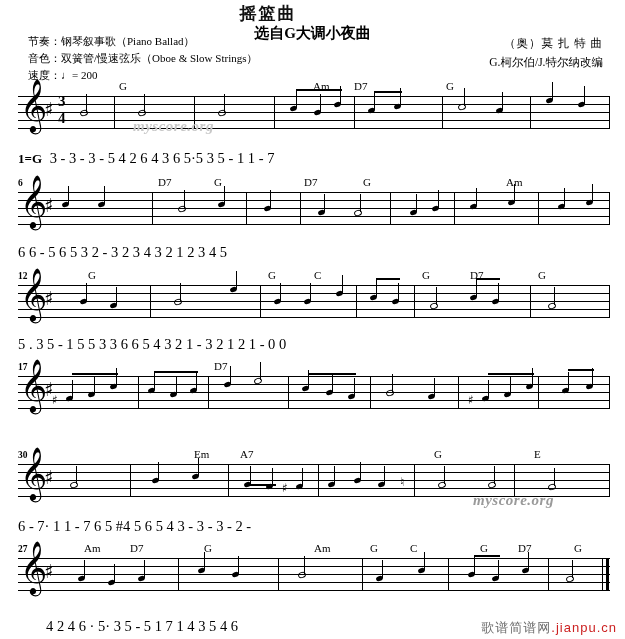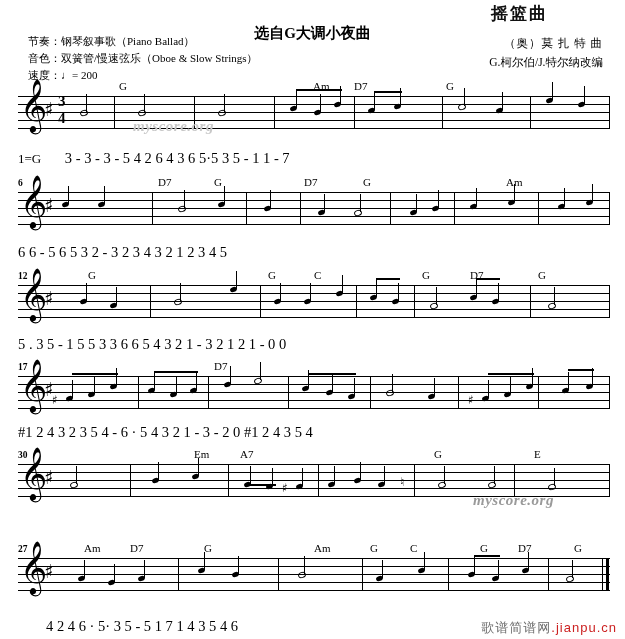--- a/index.html
+++ b/index.html
@@ -20,26 +20,25 @@
     width: 625px;
     height: 639px;
   }
 
   
   .title {
     position: absolute;
     top: 2px;
     left: 0;
     width: 536px;
-    text-align: right;
+    text-align: center;
     font-size: 17px;
     font-weight: bold;
     letter-spacing: 2px;
     color: #111;
-    padding-left: 12px;
   }
   .subtitle {
     position: absolute;
     top: 24px;
     left: 0;
     width: 625px;
     text-align: center;
     font-size: 15px;
     font-weight: bold;
   }
@@ -178,22 +177,22 @@
     position: absolute;
     left: 18px;
     width: 592px;
     font-family: "Liberation Serif", serif;
     font-size: 14.5px;
     letter-spacing: 0px;
     white-space: nowrap;
   }
   .numrow .key {
     font-size: 13px;
-    font-weight: normal;
-    margin-right: 20px;
+    font-weight: bold;
+    margin-right: 4px;
   }
 
   
   .watermark {
     position: absolute;
     font-family: "Liberation Serif", serif;
     font-style: italic;
     font-weight: bold;
     color: #c8c8c8;
     font-size: 15px;
@@ -471,23 +470,20 @@
       <div class="stem" style="left:514px; top:-8px;"></div>
       <div class="beam" style="left:470px; top:-3px; width:46px;"></div>
       <div class="note" style="left:544px; top:12px;"></div>
       <div class="stem" style="left:550px; top:-4px;"></div>
       <div class="note" style="left:568px; top:8px;"></div>
       <div class="stem" style="left:574px; top:-8px;"></div>
       <div class="beam" style="left:550px; top:-7px; width:26px;"></div>
     </div>
   </div>
 
-  <div class="numrow" style="top:424px;">
-    <span>#1 2 4 3 2 3 5 4 - 6 · 5 4 3 2 1 - 3 - 2 0 #1 2 4 3 5 4</span>
-  </div>
 
   <div class="system" style="top:464px;">
     <div class="measure-num" style="left:0px;">30</div>
     <div class="staff">
       <div class="line"></div>
       <div class="line"></div>
       <div class="line"></div>
       <div class="line"></div>
       <div class="line"></div>
 
@@ -530,20 +526,23 @@
       <div class="note hollow" style="left:420px; top:18px;"></div>
       <div class="stem" style="left:426px; top:2px;"></div>
       <div class="note hollow" style="left:470px; top:18px;"></div>
       <div class="stem" style="left:476px; top:2px;"></div>
       <div class="note hollow" style="left:530px; top:20px;"></div>
       <div class="stem" style="left:536px; top:4px;"></div>
     </div>
     <div class="watermark dark" style="left:455px; top:28px;">myscore.org</div>
   </div>
 
+  <div class="numrow" style="top:518px;">
+    <span>6 - 7· 1 1 - 7 6 5 #4 5 6 5 4 3 - 3 - 3 - 2 -</span>
+  </div>
 
   <div class="system" style="top:558px;">
     <div class="measure-num" style="left:0px;">27</div>
     <div class="staff">
       <div class="line"></div>
       <div class="line"></div>
       <div class="line"></div>
       <div class="line"></div>
       <div class="line"></div>
 

